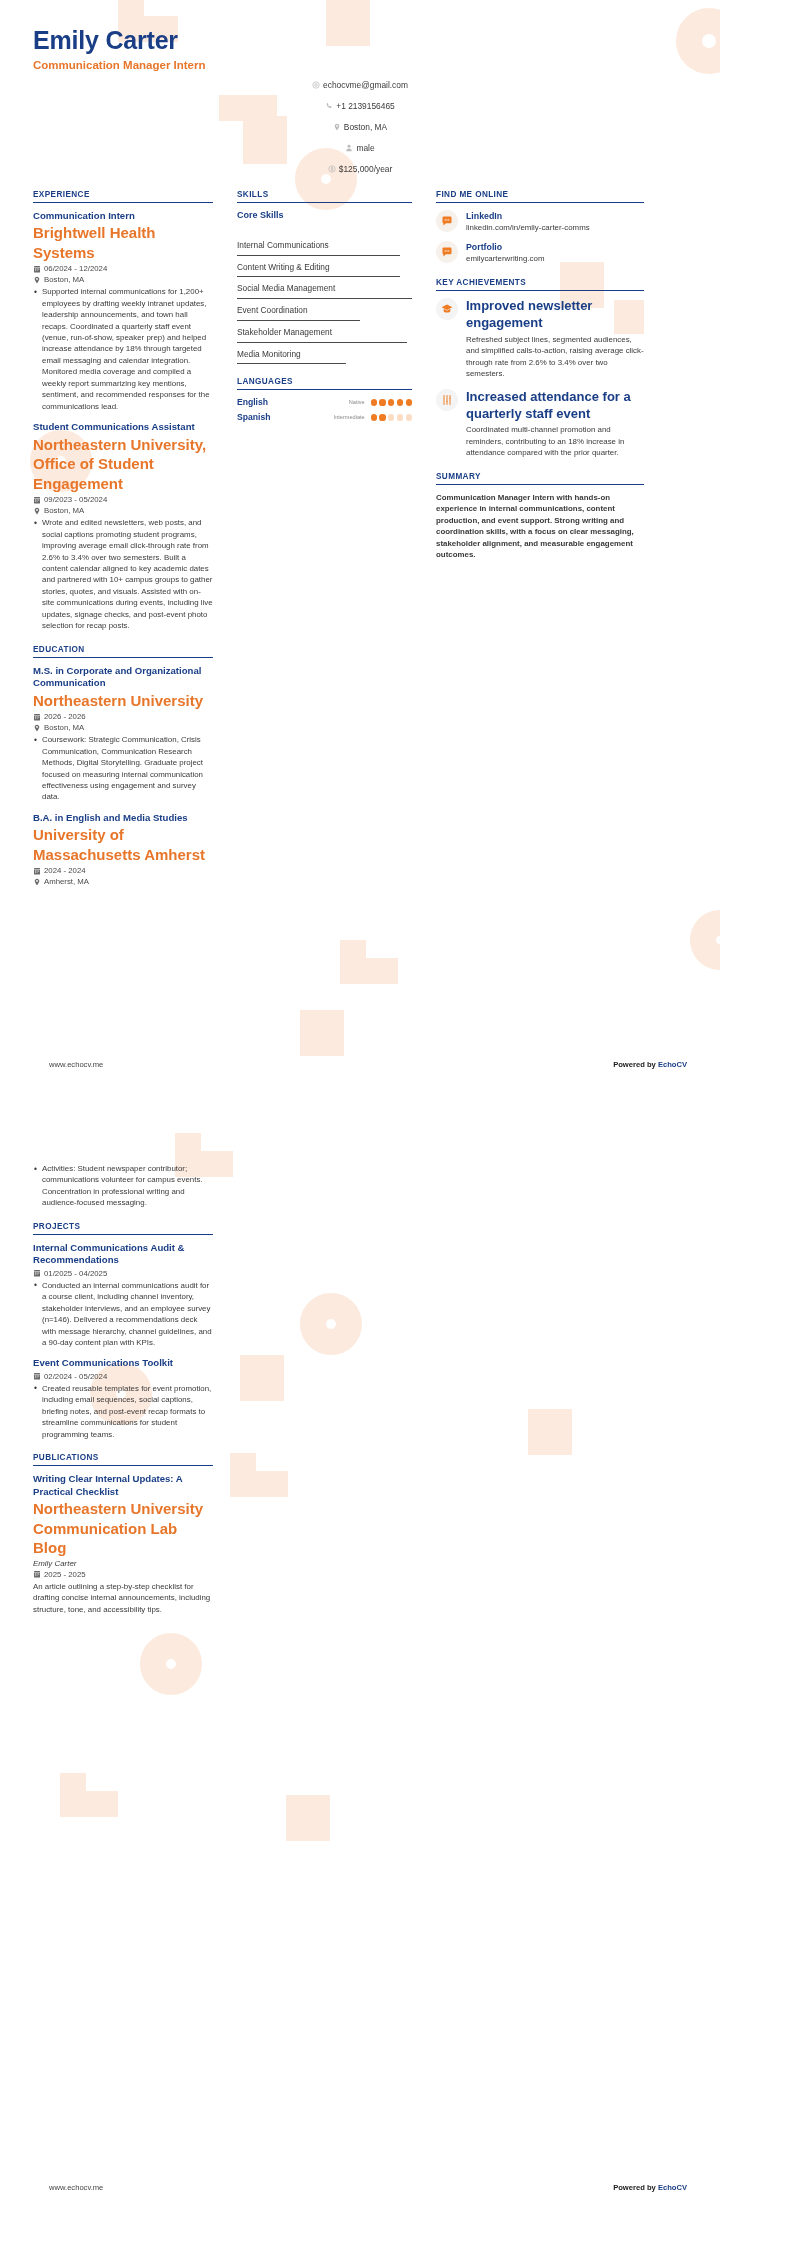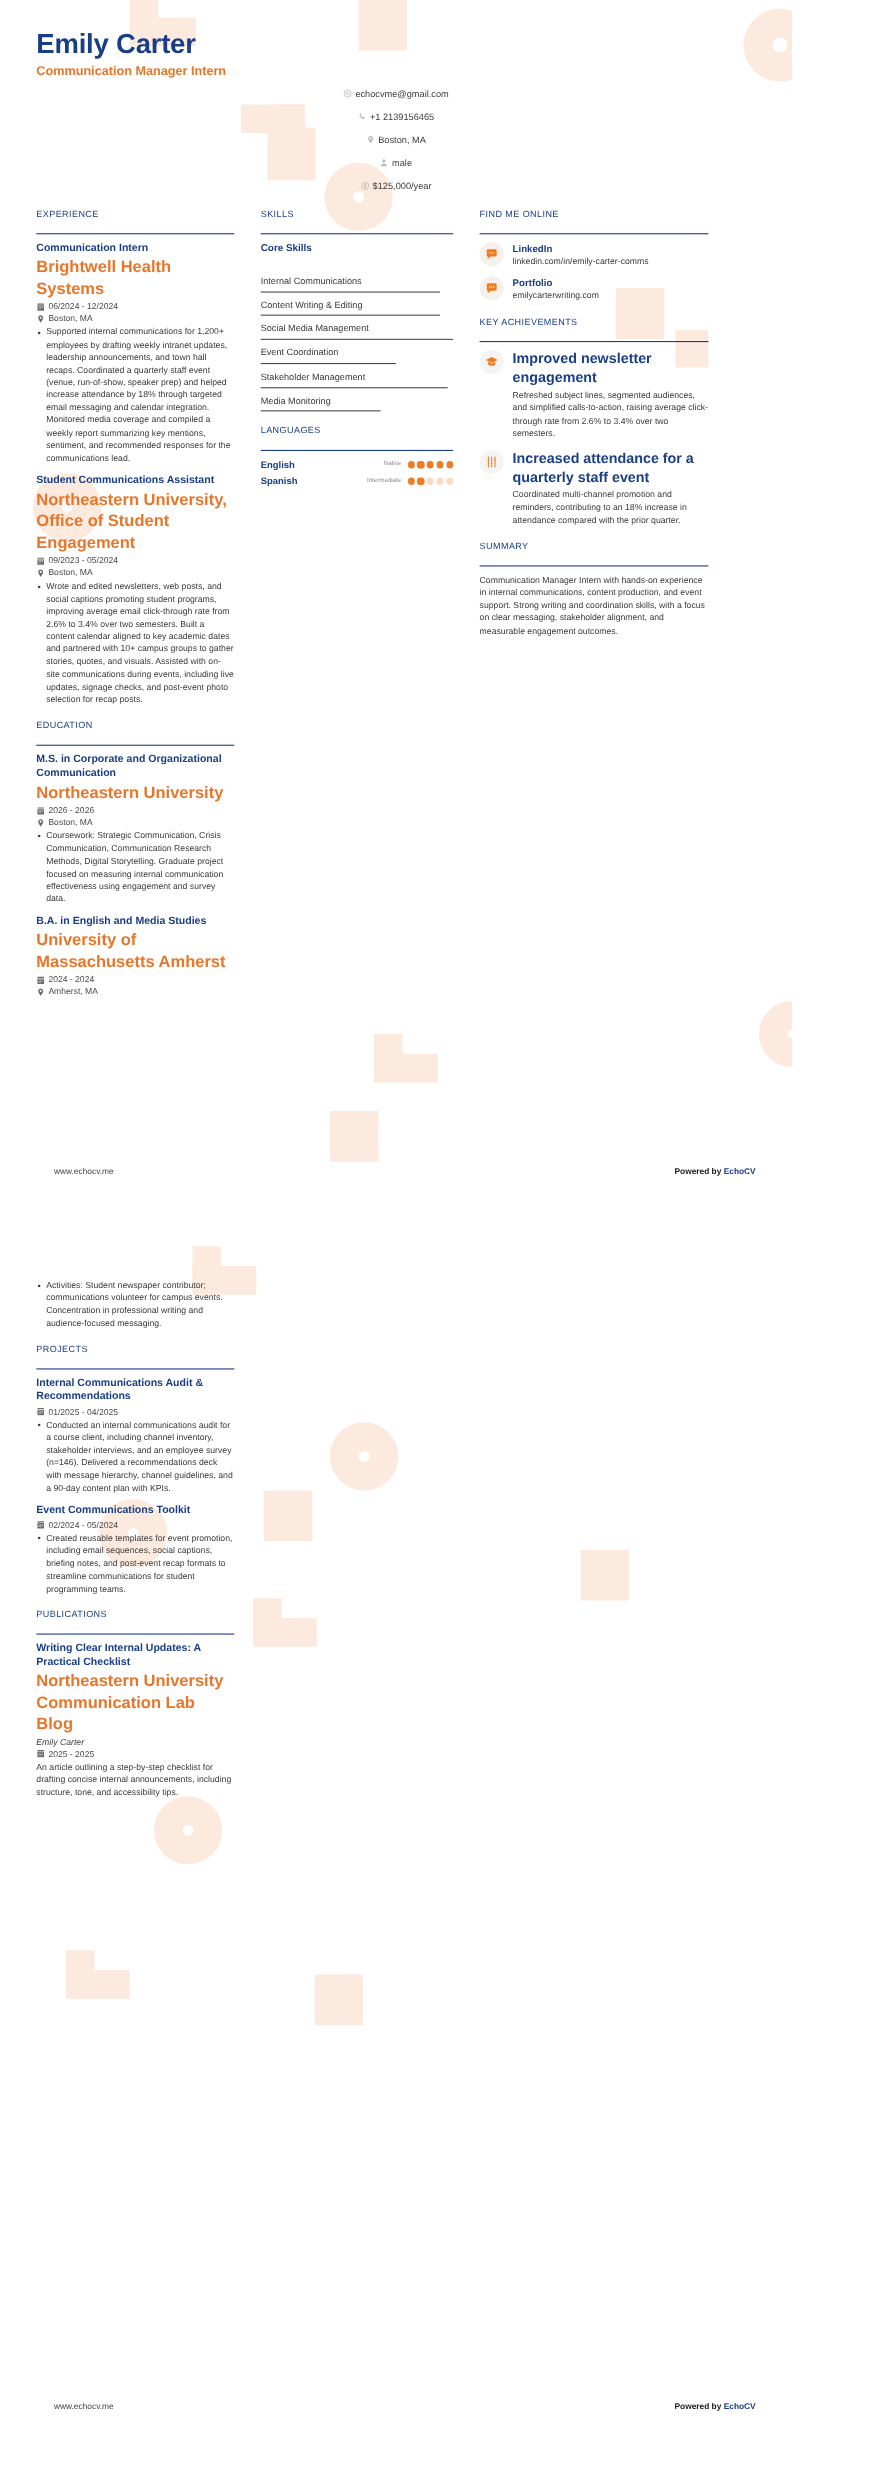--- a/index.html
+++ b/index.html
@@ -73,25 +73,25 @@
     align-items: flex-start;
   }
   .col-left  { width: 180px; flex: 0 0 180px; }
   .col-mid   { width: 175px; flex: 0 0 175px; margin-left: 24px; }
   .col-right { width: 208px; flex: 0 0 208px; margin-left: 24px; }
 
   
   .sec { margin-bottom: 13px; }
   .sec-head {
     font-size: 8.2px;
-    font-weight: normal;
+    font-weight: bold;
     letter-spacing: 0.4px;
     color: #1a3e86;
     text-transform: uppercase;
-    padding-bottom: 13px;
+    padding-bottom: 3px;
     border-bottom: 1.6px solid #1a3e86;
     margin-bottom: 7px;
   }
 
   
   .entry { margin-bottom: 9px; }
   .entry-title {
     font-size: 9.6px;
     font-weight: bold;
     color: #1a3e86;
@@ -184,21 +184,21 @@
     width: 22px; height: 22px; flex: 0 0 22px;
     border-radius: 50%;
     background: #f4f4f4;
     display: flex; align-items: center; justify-content: center;
   }
   .ach-badge svg { width: 12px; height: 12px; display: block; }
   .ach-text { flex: 1 1 auto; }
   .ach-title { font-size: 13px; font-weight: bold; color: #1a3e86; line-height: 1.3; }
   .ach-desc { font-size: 7.9px; color: #3a3a3a; line-height: 1.45; margin-top: 2px; }
 
-  .summary-text { font-size: 7.9px; color: #3a3a3a; line-height: 1.45; }
+  .summary-text { font-size: 7.9px; color: #3a3a3a; line-height: 1.45; font-weight: bold; }
 
   
   .page-footer {
     position: absolute;
     left: 16px; right: 0; bottom: 54px;
     padding: 0 33px;
     display: flex;
     justify-content: space-between;
     align-items: center;
     font-size: 7.6px;

